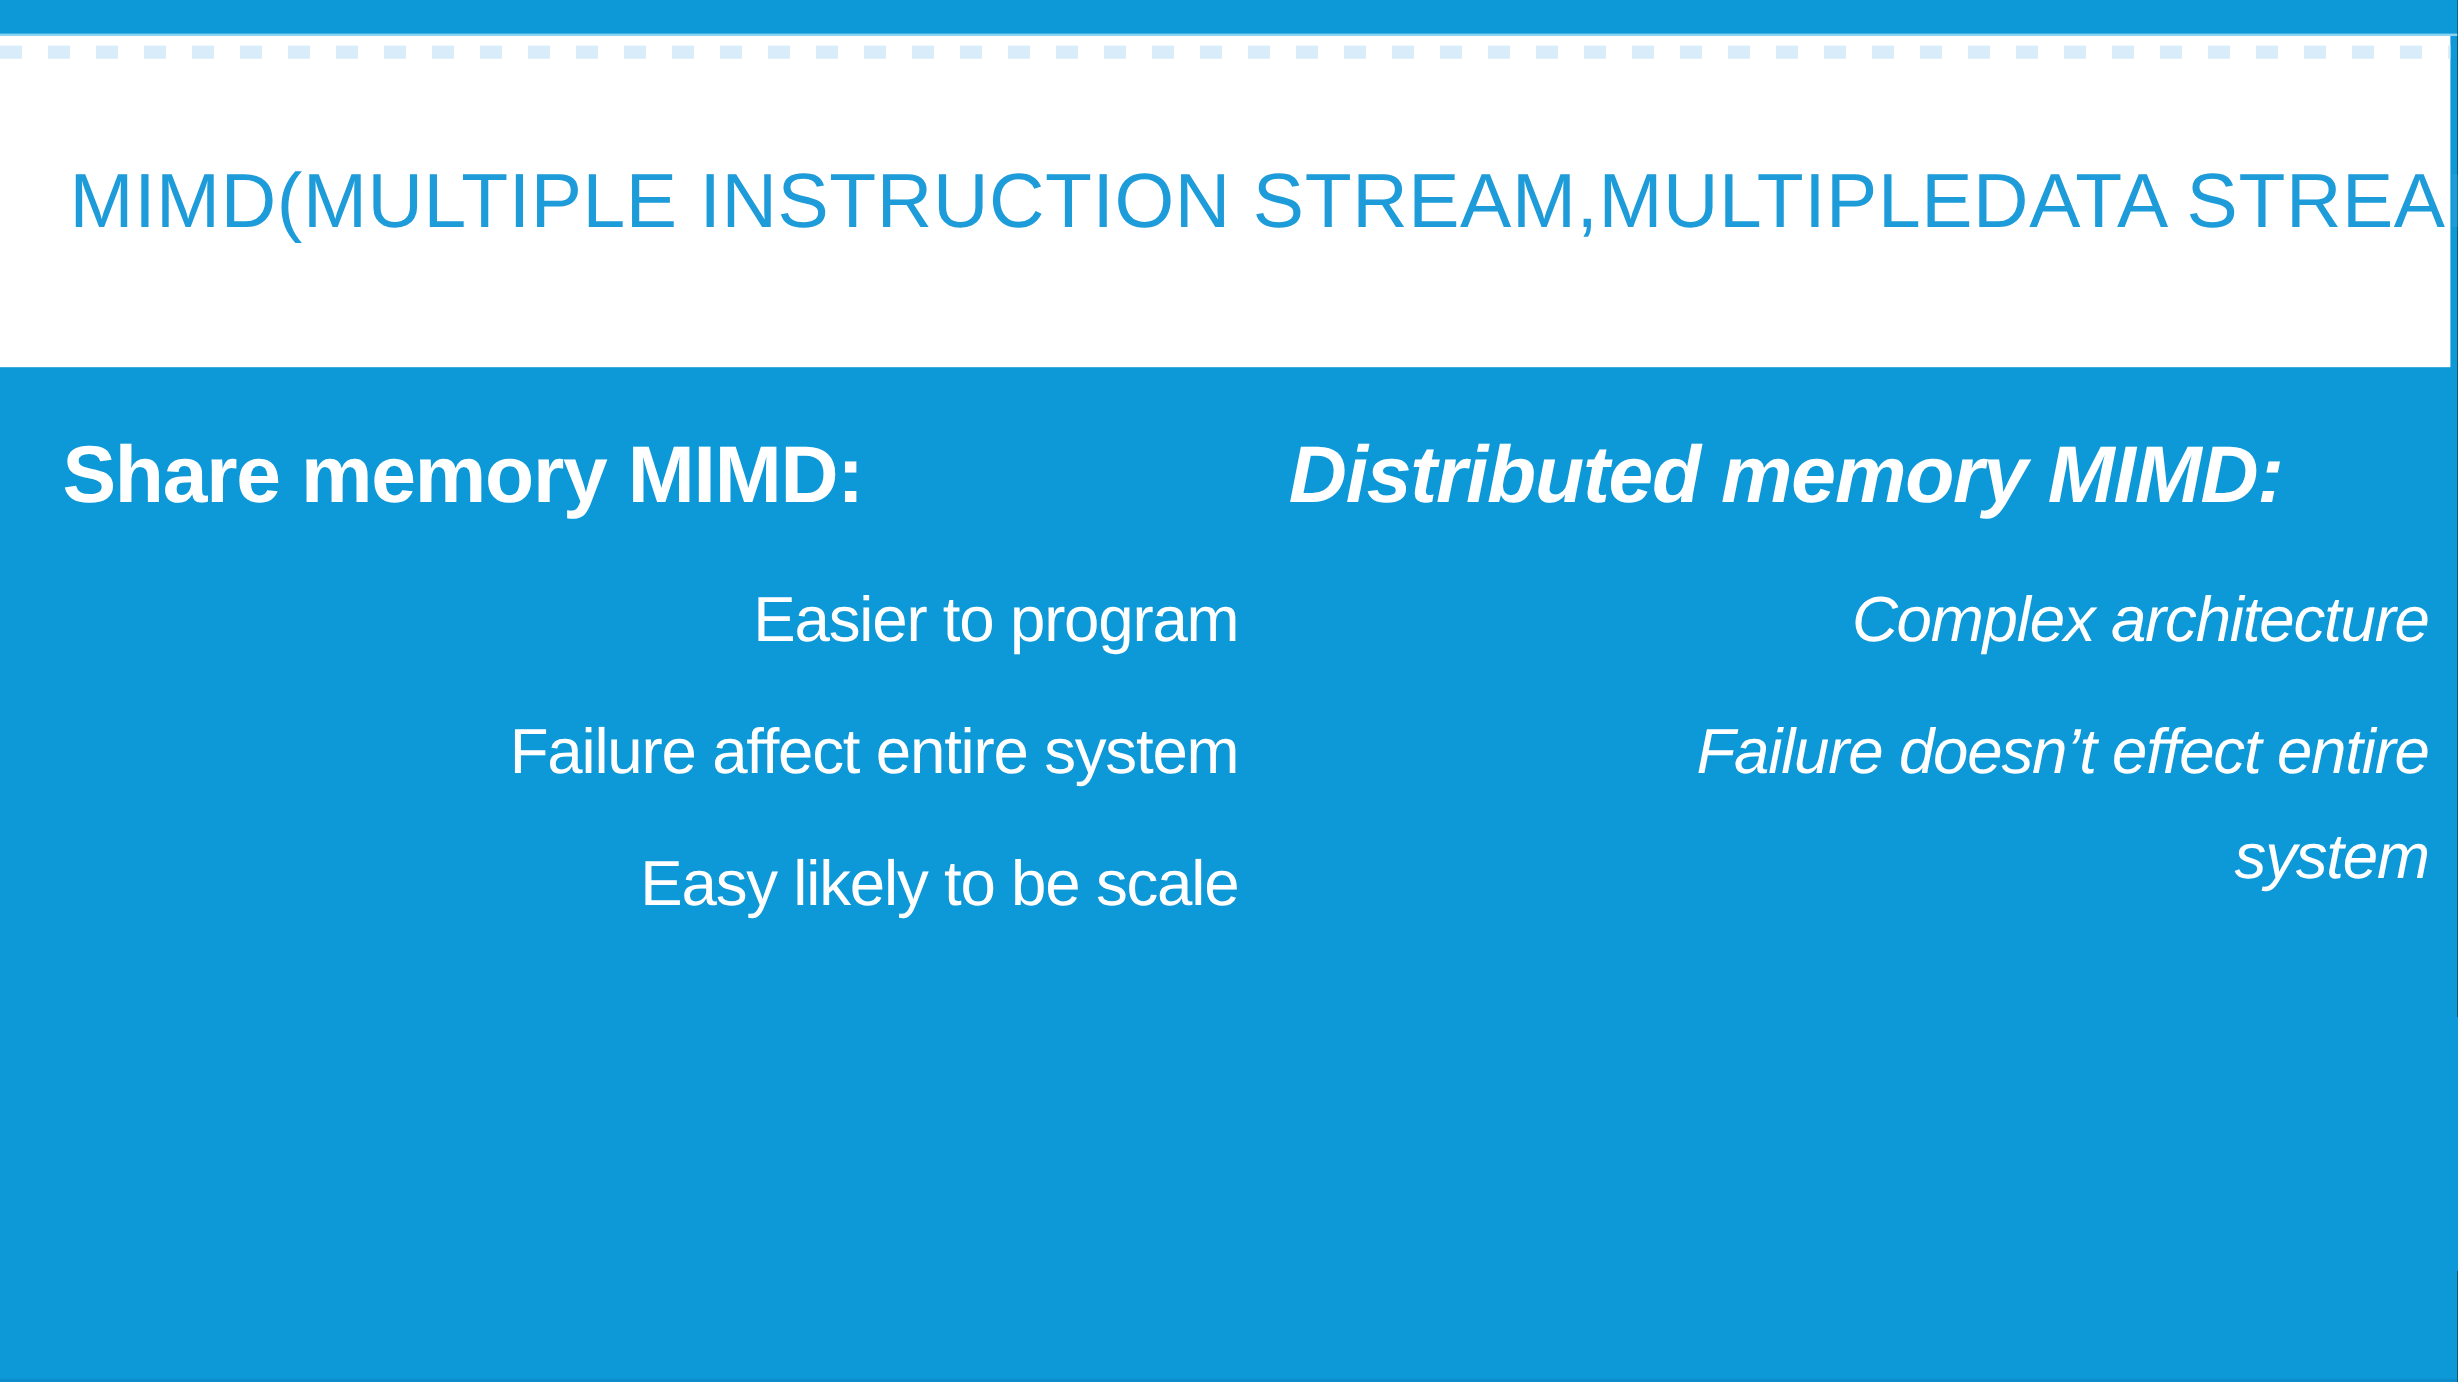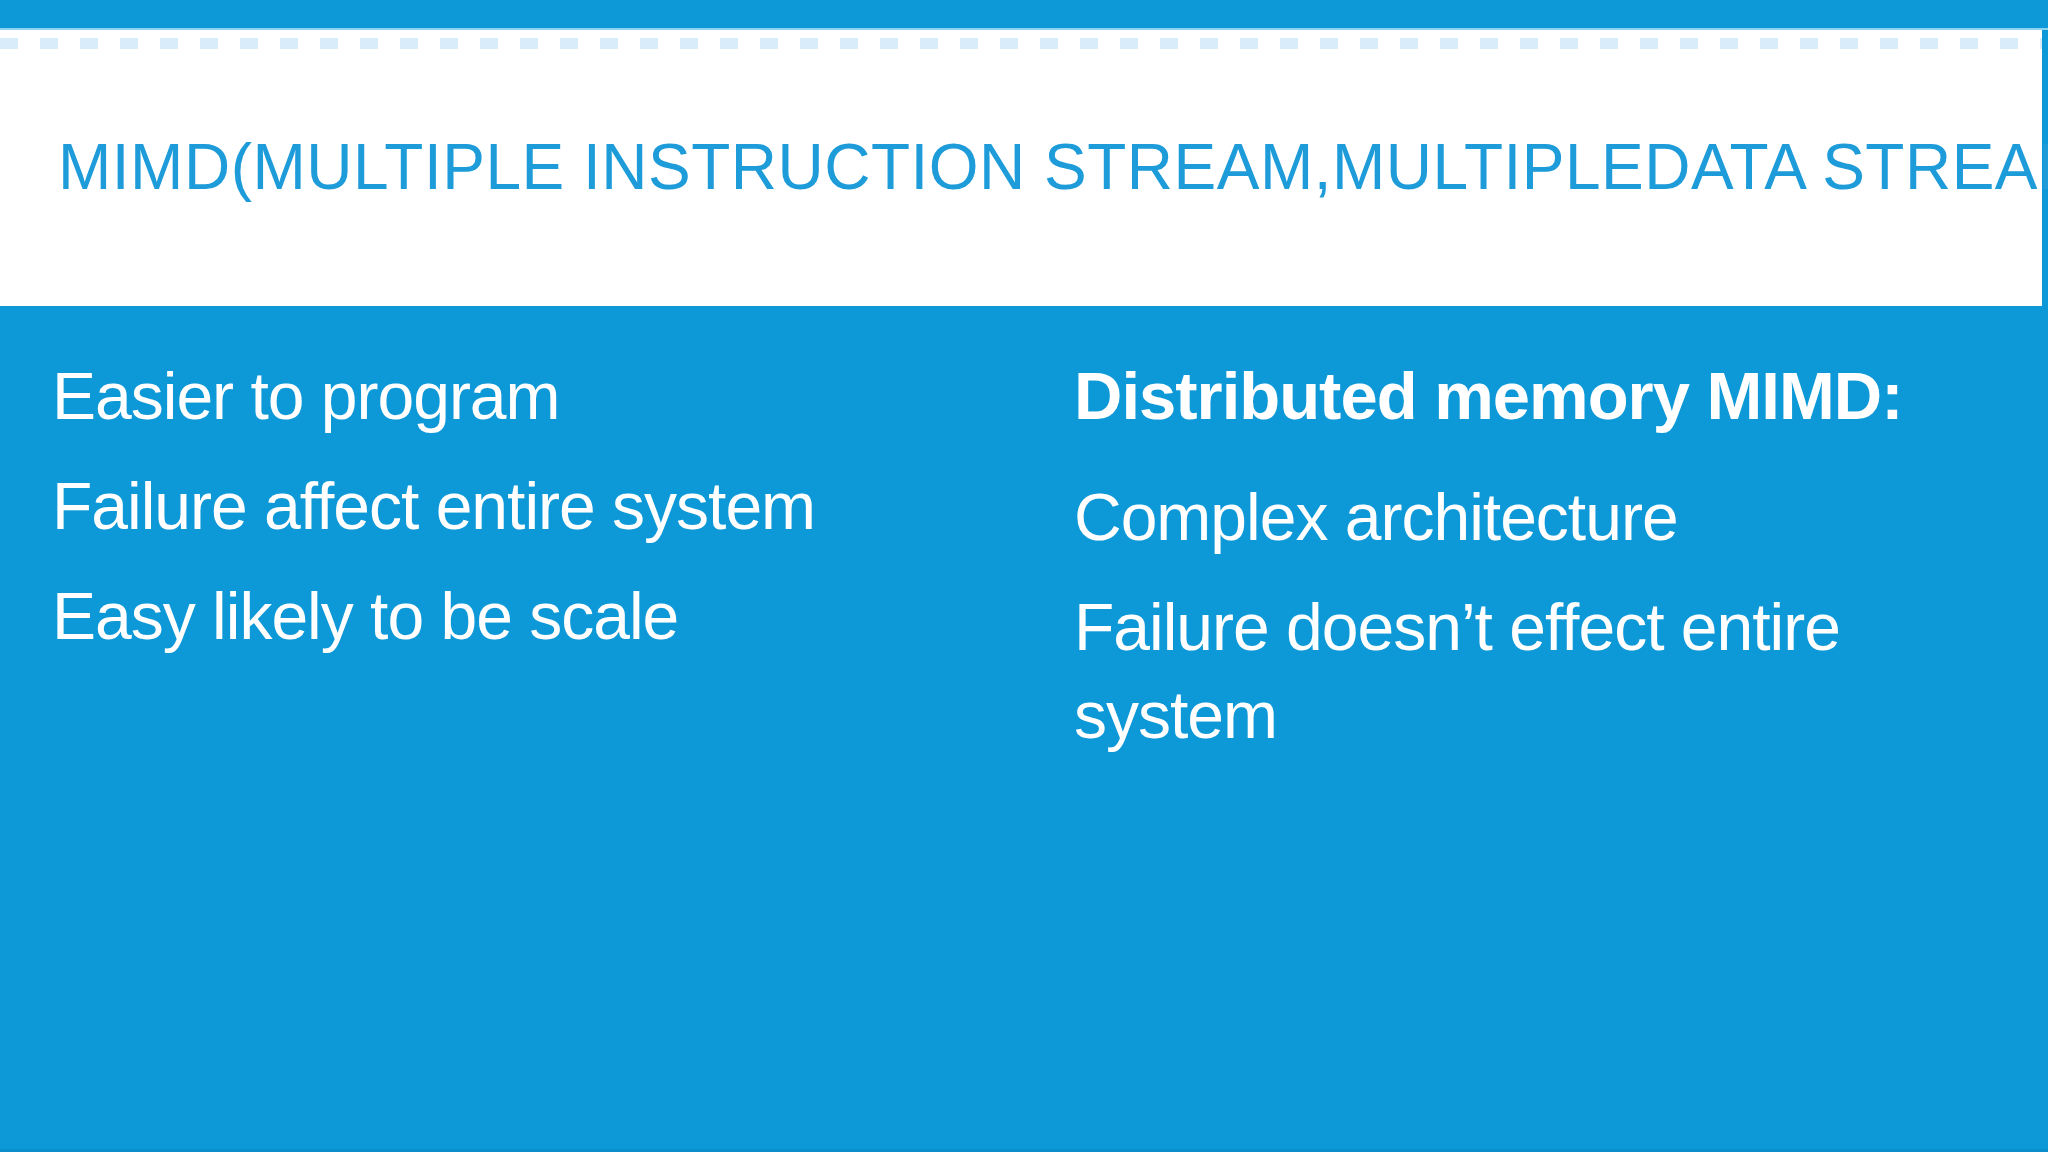--- a/index.html
+++ b/index.html
@@ -67,37 +67,38 @@
     top: 306px;
     right: 0;
     bottom: 0;
   }
   .column {
     position: absolute;
     top: 46px;
     color: #ffffff;
   }
   .column-left  { left: 52px;   width: 980px; }
-  .column-right { left: 1074px; width: 950px; }
+  .column-right { left: 1074px; width: 950px; font-style: italic; }
 
   .col-heading {
     font-size: 67px;
     font-weight: 700;
     letter-spacing: -1px;
     line-height: 88px;
     margin: 0 0 33px 0;
     white-space: nowrap;
   }
   .col-item {
-    font-size: 66px;
+    font-size: 53px;
     font-weight: 400;
     letter-spacing: -1px;
     line-height: 88px;
     margin: 0 0 22px 0;
     white-space: pre-line;
+    text-align: right;
   }
 
   
   .bottom-edge {
     position: absolute;
     left: 0;
     bottom: 0;
     width: 100%;
     height: 3px;
     background: #0c86c2;
@@ -112,20 +113,21 @@
   <div class="top-strip"></div>
 
   <div class="header-box">
     <div class="dotted-border"></div>
     <h1 class="slide-title">MIMD(MULTIPLE INSTRUCTION STREAM,MULTIPLEDATA STREAM</h1>
   </div>
 
   <div class="columns-area">
 
     <div class="column column-left">
+      <div class="col-heading">Share memory MIMD:</div>
       <div class="col-item">Easier to program</div>
       <div class="col-item">Failure affect entire system</div>
       <div class="col-item">Easy likely to be scale</div>
     </div>
 
     <div class="column column-right">
       <div class="col-heading">Distributed memory MIMD:</div>
       <div class="col-item">Complex architecture</div>
       <div class="col-item">Failure doesn’t effect entire
 system</div>

